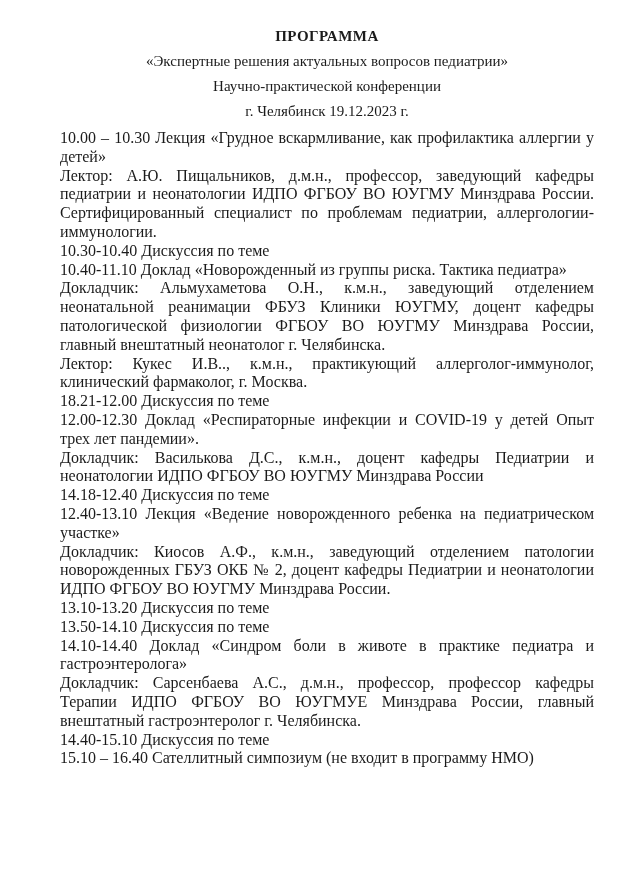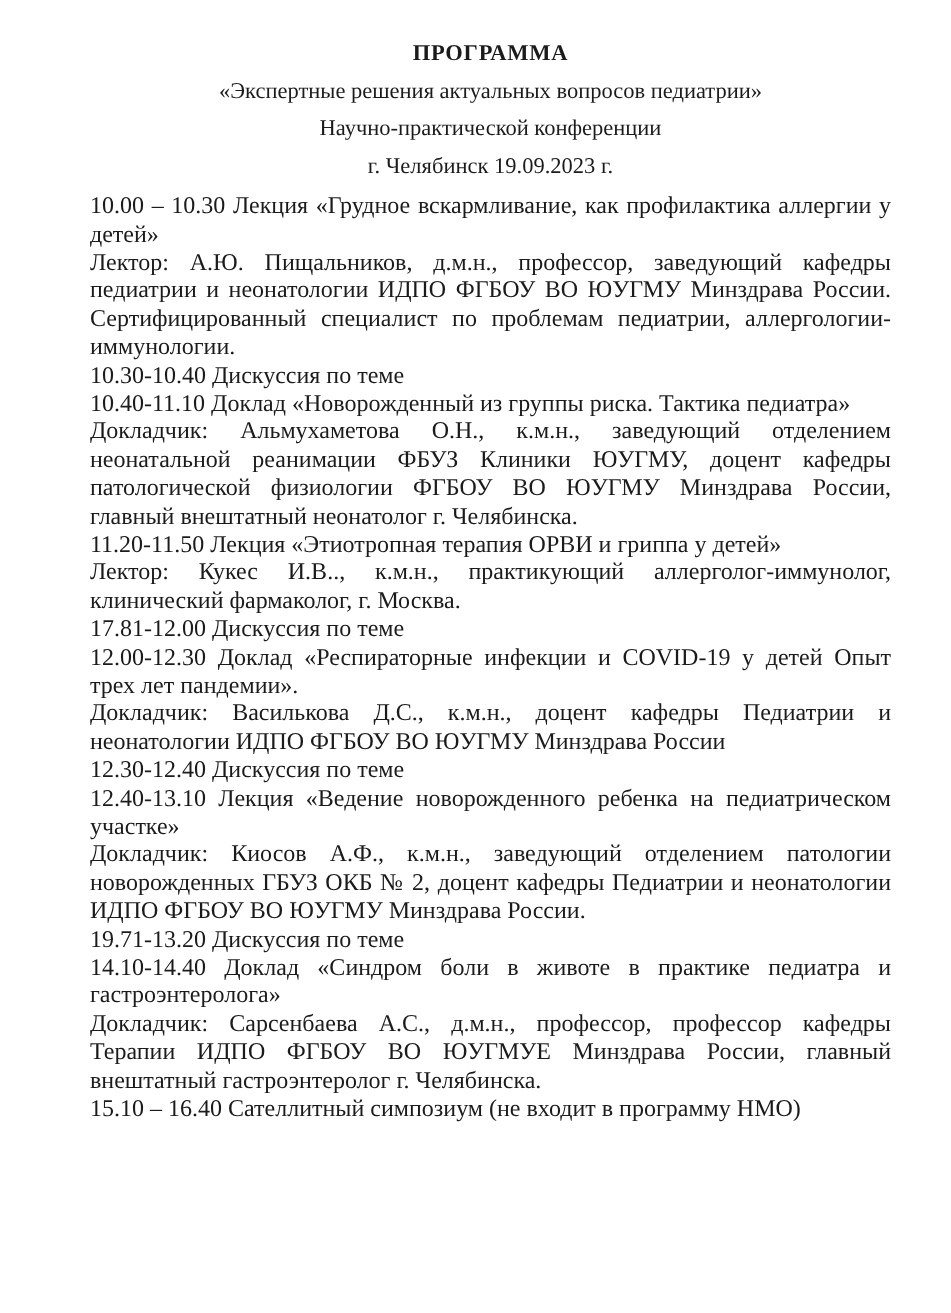--- a/index.html
+++ b/index.html
@@ -41,36 +41,37 @@
 </style>
 </head>
 <body>
 
 <div class="page">
 
   <div class="doc-header">
     <div class="doc-title">ПРОГРАММА</div>
     <div>«Экспертные решения актуальных вопросов педиатрии»</div>
     <div>Научно-практической конференции</div>
-    <div>г. Челябинск 19.09.2023 г.</div>
+    <div>г. Челябинск 19.12.2023 г.</div>
   </div>
 
   <div class="doc-body">
       <p class="para">10.00 – 10.30  Лекция  «Грудное вскармливание, как профилактика аллергии у детей»</p>
       <p class="para">Лектор: А.Ю. Пищальников, д.м.н., профессор, заведующий кафедры педиатрии и неонатологии ИДПО ФГБОУ ВО ЮУГМУ Минздрава России. Сертифицированный специалист по проблемам педиатрии, аллергологии-иммунологии.</p>
       <p class="para">10.30-10.40 Дискуссия по теме</p>
       <p class="para">10.40-11.10 Доклад «Новорожденный из группы риска. Тактика педиатра»</p>
       <p class="para">Докладчик: Альмухаметова О.Н., к.м.н., заведующий отделением неонатальной реанимации ФБУЗ Клиники ЮУГМУ, доцент кафедры патологической физиологии ФГБОУ ВО ЮУГМУ Минздрава России, главный внештатный неонатолог г. Челябинска.</p>
-      <p class="para">11.20-11.50 Лекция «Этиотропная терапия ОРВИ и гриппа у детей»</p>
       <p class="para">Лектор: Кукес И.В.., к.м.н., практикующий  аллерголог-иммунолог, клинический фармаколог, г. Москва.</p>
-      <p class="para">17.81-12.00 Дискуссия по теме</p>
+      <p class="para">18.21-12.00 Дискуссия по теме</p>
       <p class="para">12.00-12.30 Доклад «Респираторные инфекции и COVID-19 у детей Опыт трех лет пандемии».</p>
       <p class="para">Докладчик: Василькова Д.С., к.м.н., доцент кафедры Педиатрии и неонатологии ИДПО ФГБОУ ВО ЮУГМУ Минздрава России</p>
-      <p class="para">12.30-12.40 Дискуссия по теме</p>
+      <p class="para">14.18-12.40 Дискуссия по теме</p>
       <p class="para">12.40-13.10 Лекция «Ведение новорожденного ребенка на педиатрическом участке»</p>
       <p class="para">Докладчик: Киосов А.Ф., к.м.н., заведующий отделением патологии новорожденных ГБУЗ ОКБ № 2, доцент кафедры Педиатрии и неонатологии ИДПО ФГБОУ ВО ЮУГМУ Минздрава России.</p>
-      <p class="para">19.71-13.20 Дискуссия по теме</p>
+      <p class="para">13.10-13.20 Дискуссия по теме</p>
+      <p class="para">13.50-14.10 Дискуссия по теме</p>
       <p class="para">14.10-14.40 Доклад «Синдром боли в животе в практике педиатра и гастроэнтеролога»</p>
       <p class="para">Докладчик: Сарсенбаева А.С., д.м.н., профессор, профессор кафедры Терапии ИДПО ФГБОУ ВО ЮУГМУЕ Минздрава России, главный внештатный гастроэнтеролог г. Челябинска.</p>
+      <p class="para">14.40-15.10 Дискуссия по теме</p>
       <p class="para">15.10 – 16.40 Сателлитный симпозиум (не входит в программу НМО)</p>
     </div>
 
 </div>
 
 </body></html>

